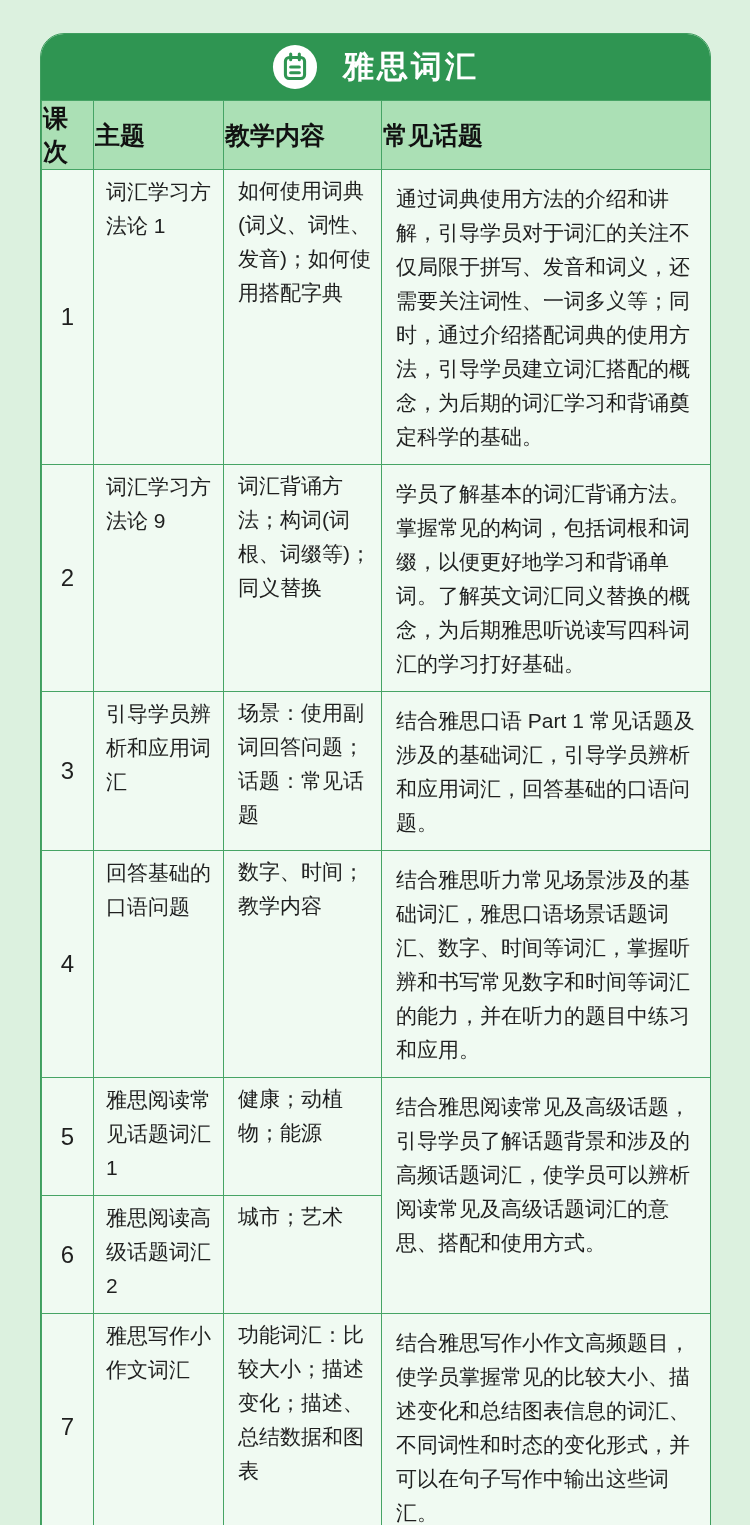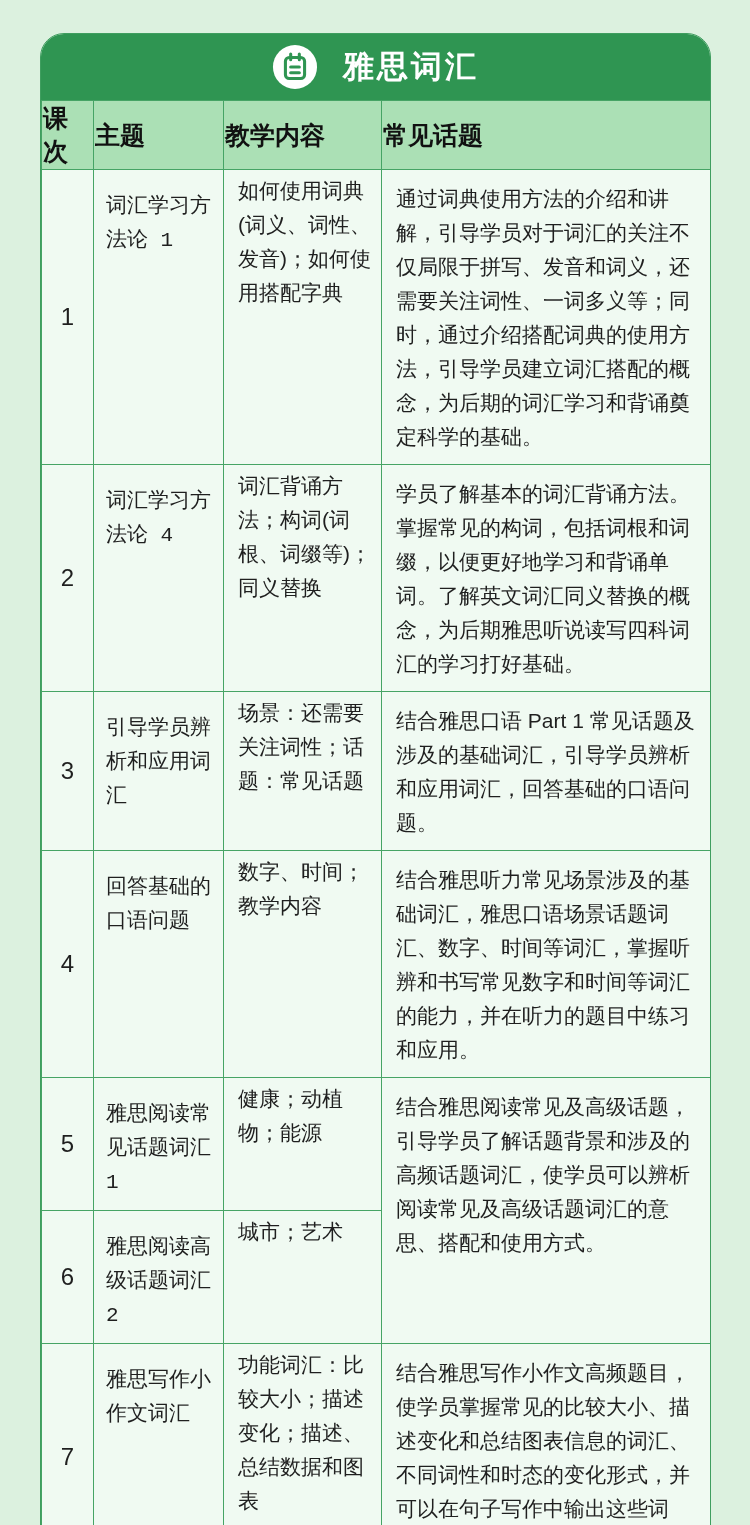--- a/index.html
+++ b/index.html
@@ -59,21 +59,21 @@
   td{
     background:#f0faf2;
     font-size:21px;
     line-height:34px;
   }
   td.no{
     text-align:center;
     vertical-align:middle;
     font-size:24px;
   }
-  td.topic{padding:20px 10px 10px 12px;font-family:Liberation Mono, monospace;}
+  td.topic{padding:5px 10px 10px 12px;}
   td.content{padding:4px 8px 10px 14px;}
   td.goal{padding:12px 10px 10px 14px;margin-top:44px;}
   tr.r1{height:245px;}
   tr.r2{height:191px;}
   tr.r3{height:150px;}
   tr.r4{height:195px;}
   tr.r5{height:95px;}
   tr.r6{height:90px;}
   tr.r7{height:190px;}
   .cal-icon{flex:0 0 auto;display:block;}
@@ -112,28 +112,28 @@
     </thead>
     <tbody>
       <tr class="r1">
         <td class="no">1</td>
         <td class="topic">词汇学习方法论 1</td>
         <td class="content">如何使用词典(词义、词性、发音)；如何使用搭配字典</td>
         <td class="goal">通过词典使用方法的介绍和讲解，引导学员对于词汇的关注不仅局限于拼写、发音和词义，还需要关注词性、一词多义等；同时，通过介绍搭配词典的使用方法，引导学员建立词汇搭配的概念，为后期的词汇学习和背诵奠定科学的基础。</td>
       </tr>
       <tr class="r2">
         <td class="no">2</td>
-        <td class="topic">词汇学习方法论 4</td>
+        <td class="topic">词汇学习方法论 9</td>
         <td class="content">词汇背诵方法；构词(词根、词缀等)；同义替换</td>
         <td class="goal">学员了解基本的词汇背诵方法。掌握常见的构词，包括词根和词缀，以便更好地学习和背诵单词。了解英文词汇同义替换的概念，为后期雅思听说读写四科词汇的学习打好基础。</td>
       </tr>
       <tr class="r3">
         <td class="no">3</td>
         <td class="topic">引导学员辨析和应用词汇</td>
-        <td class="content">场景：还需要关注词性；话题：常见话题</td>
+        <td class="content">场景：使用副词回答问题；话题：常见话题</td>
         <td class="goal">结合雅思口语 Part 1 常见话题及涉及的基础词汇，引导学员辨析和应用词汇，回答基础的口语问题。</td>
       </tr>
       <tr class="r4">
         <td class="no">4</td>
         <td class="topic">回答基础的口语问题</td>
         <td class="content">数字、时间；教学内容</td>
         <td class="goal">结合雅思听力常见场景涉及的基础词汇，雅思口语场景话题词汇、数字、时间等词汇，掌握听辨和书写常见数字和时间等词汇的能力，并在听力的题目中练习和应用。</td>
       </tr>
       <tr class="r5">
         <td class="no">5</td>

